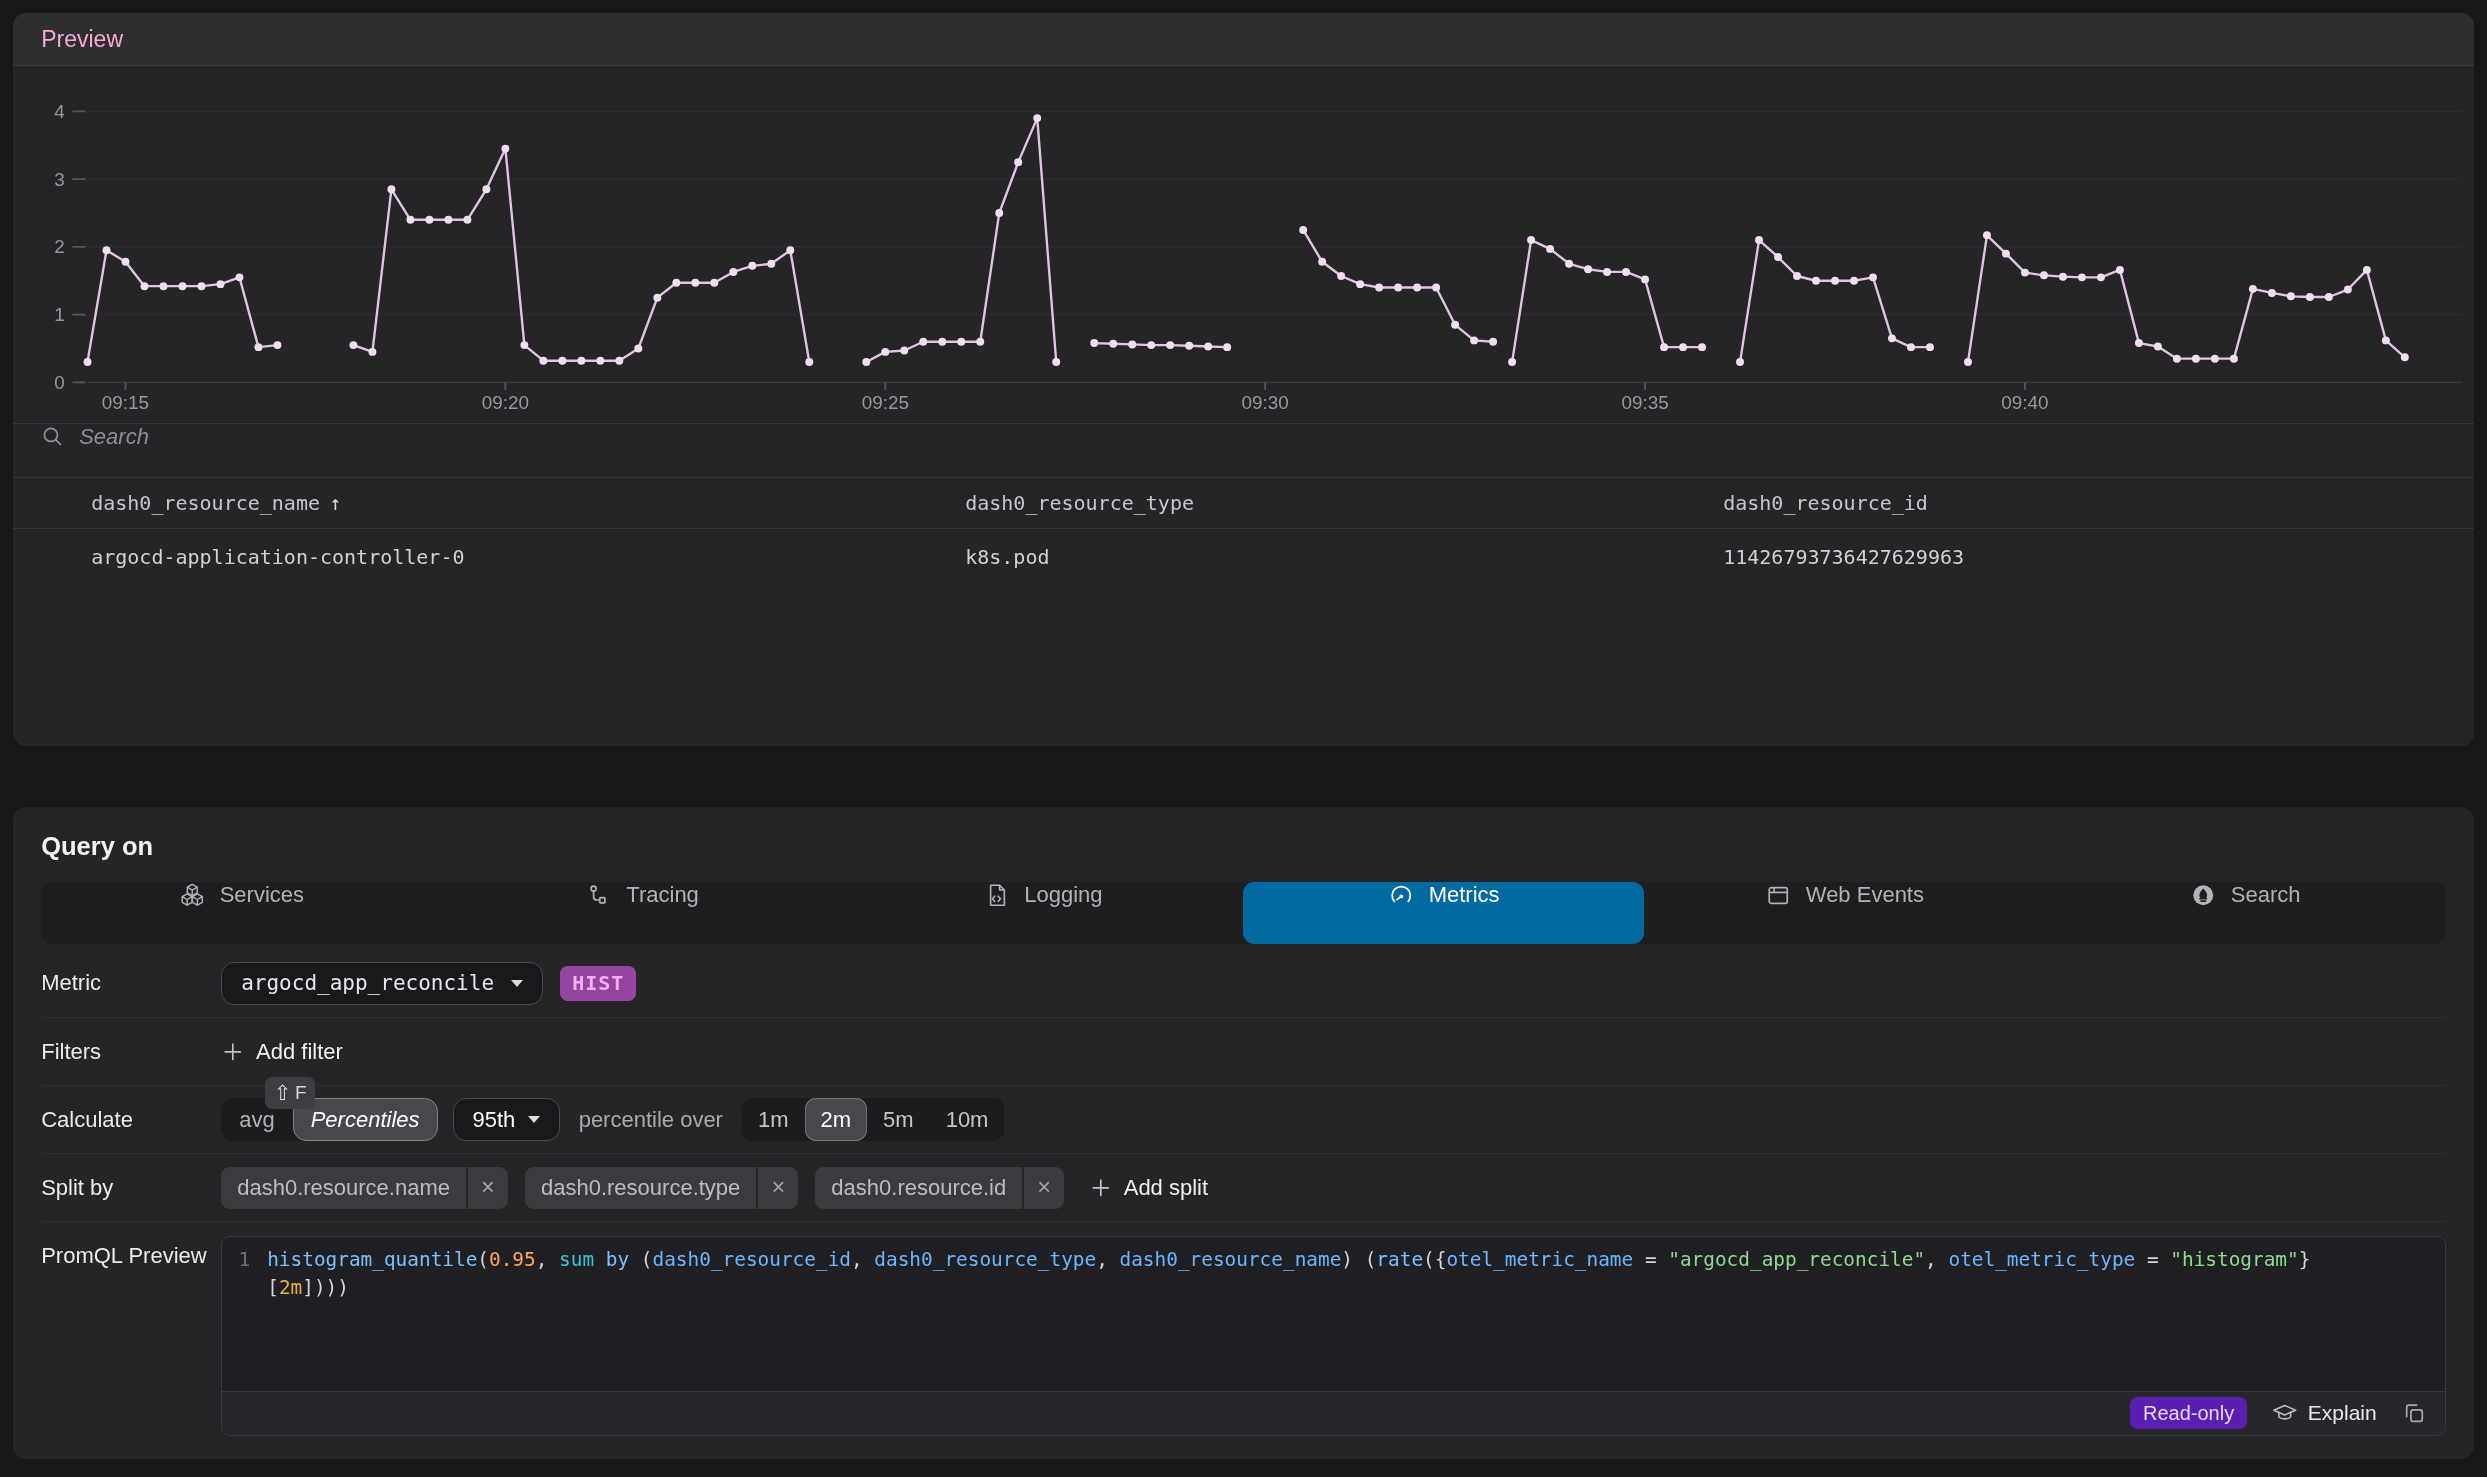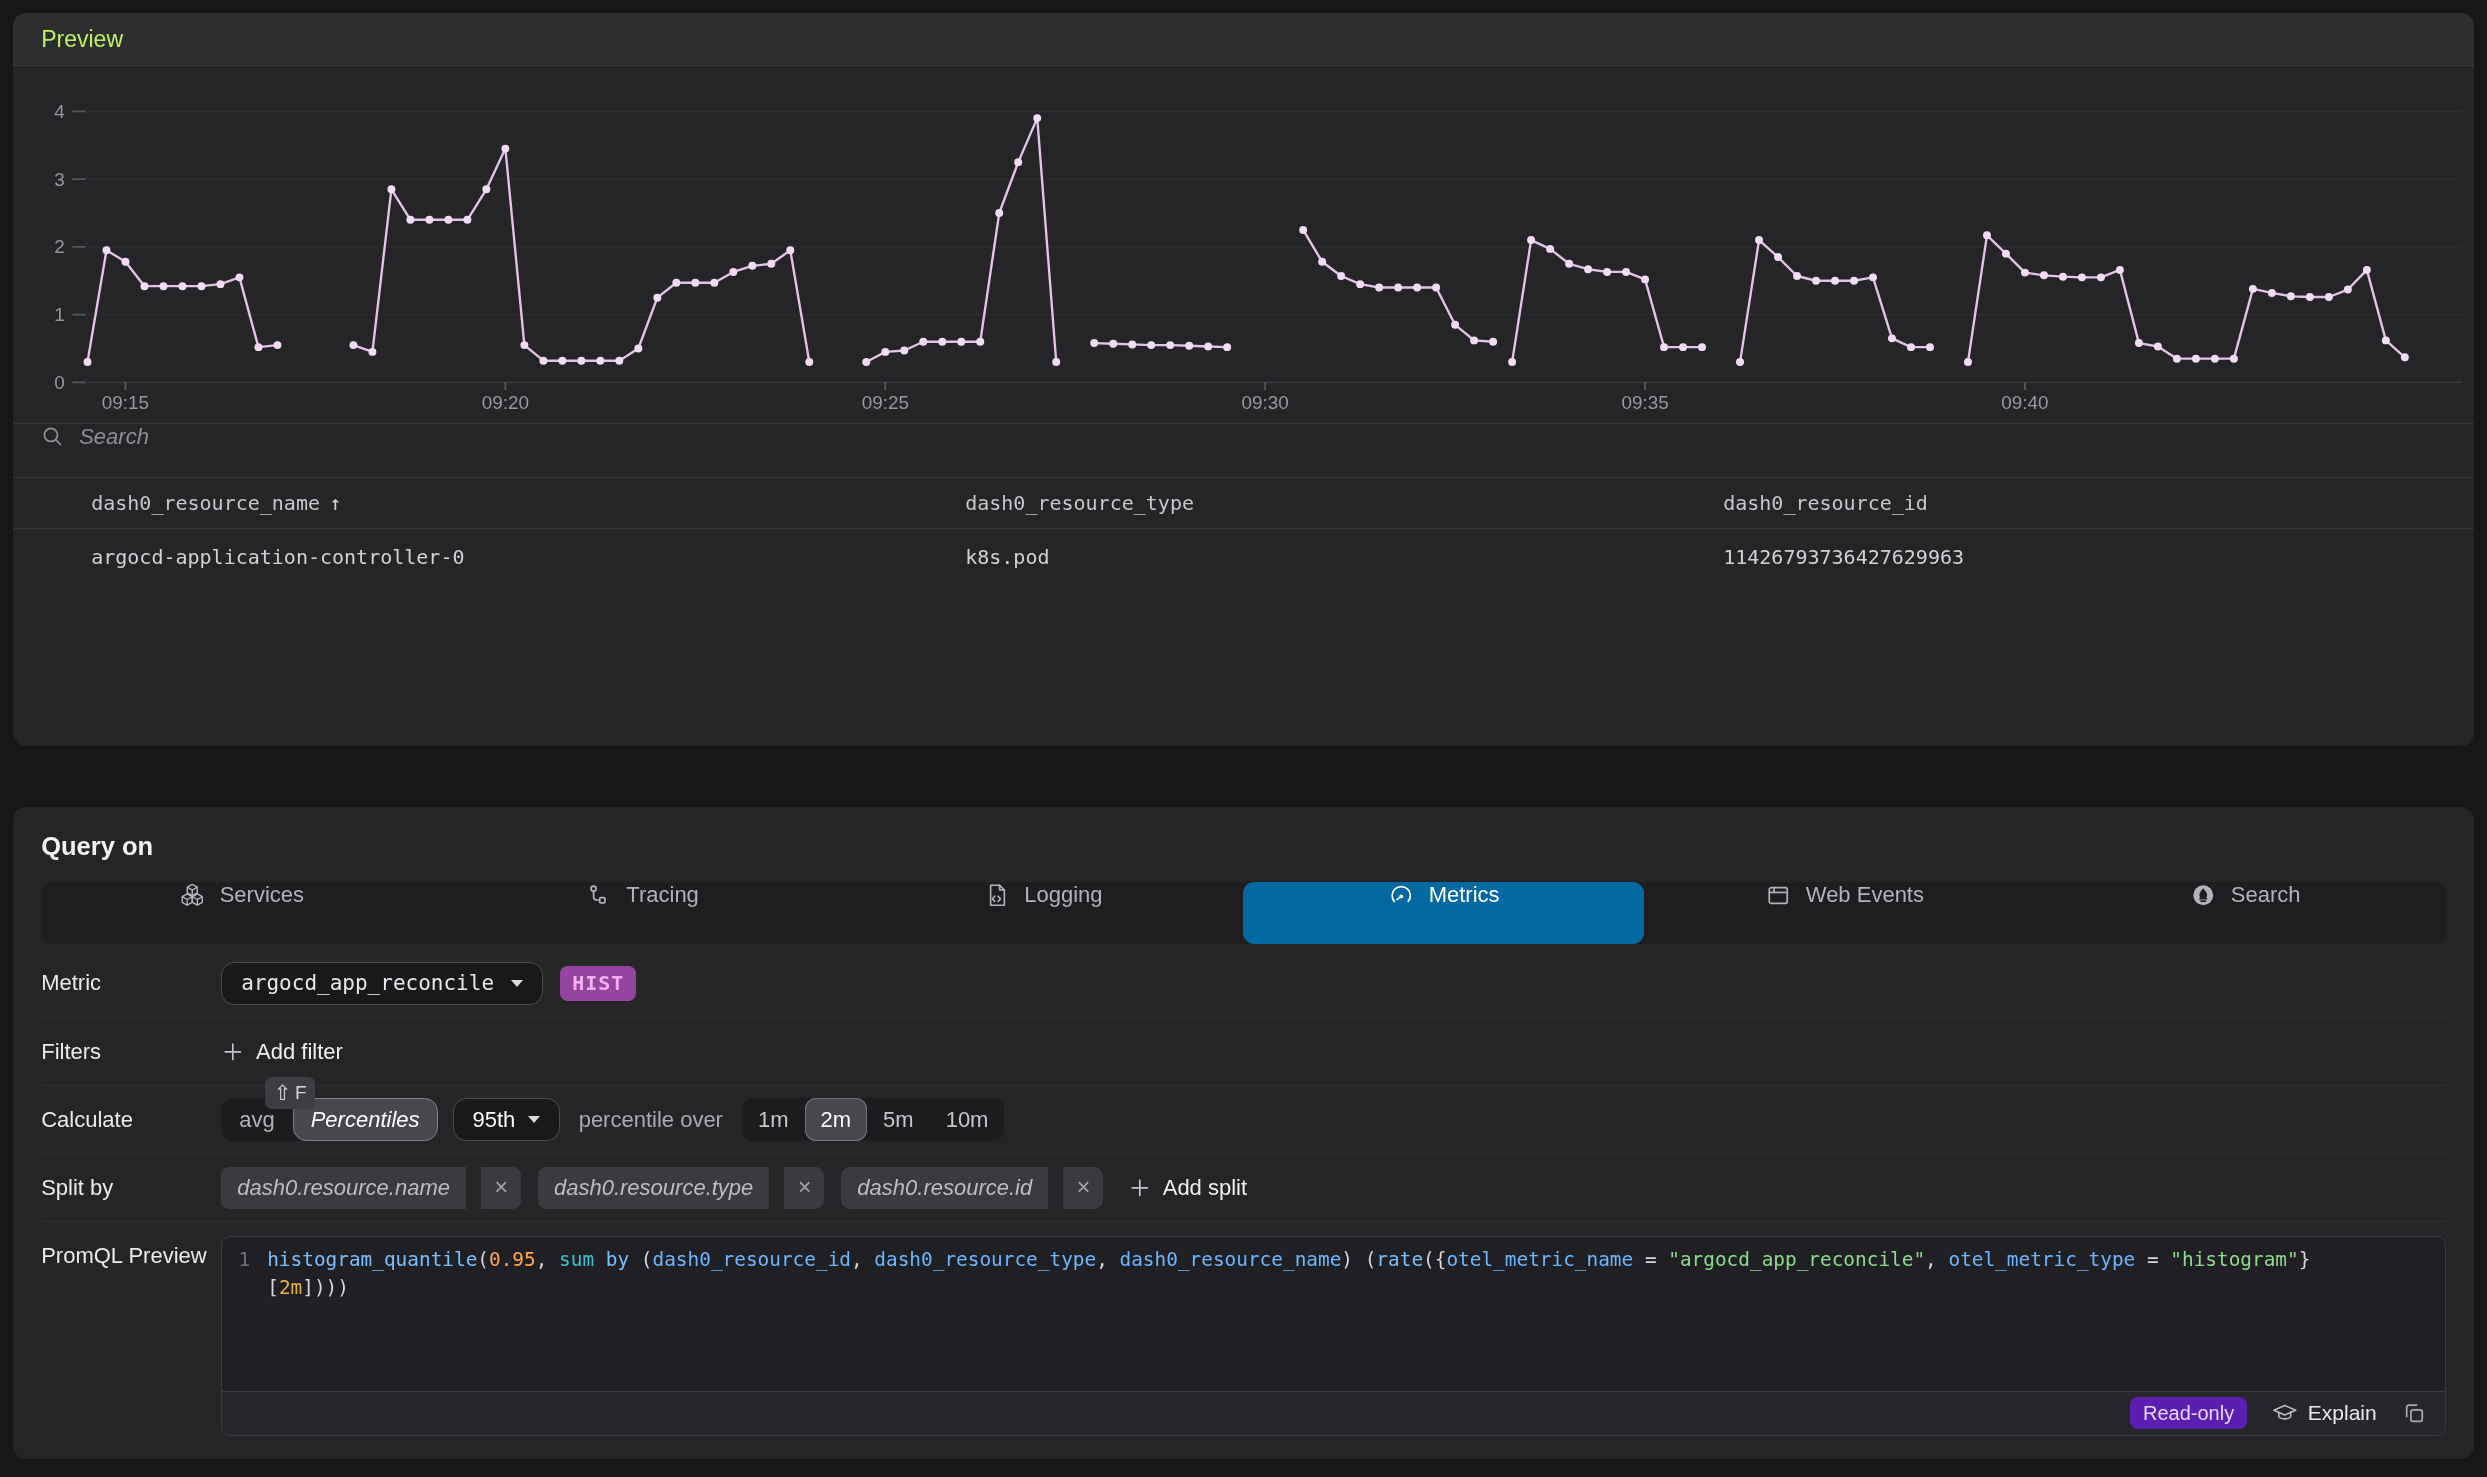--- a/index.html
+++ b/index.html
@@ -5,21 +5,21 @@
   * { margin:0; padding:0; box-sizing:border-box; }
   html,body { width:2487px; height:1478px; background:#17171a; overflow:hidden;
               font-family:"Liberation Sans", sans-serif; }
   .page { padding:13.2px; }
   .panel { background:#252528; border-radius:13.2px; position:relative; }
 
   
   .preview-panel { height:733px; margin-bottom:61px; overflow:hidden; }
   .panel-head { height:53px; background:#2e2e31; border-bottom:0.9px solid #3a3a3e;
                 display:flex; align-items:center; padding:0 28px; }
-  .panel-title { font-size:23px; color:#bef264; }
+  .panel-title { font-size:23px; color:#f9a8d4; }
   .chart { height:357px; }
   .search-row { height:54px; border-top:0.9px solid #35353a; display:flex; align-items:flex-start;
                 padding:0 26.5px; gap:14px; }
   .search-icon { display:flex; color:#8f8f95; }
   .search-input { flex:1; background:transparent; border:none; outline:none; color:#e6e6ea;
                   font-size:22px; font-family:inherit; }
   .search-input::placeholder { color:#8e8e95; font-style:italic; }
   .thead, .trow { display:grid; grid-template-columns:50px 874px 758px 1fr; align-items:center;
                   padding:0 28px; font-family:"DejaVu Sans Mono", monospace; font-size:20px; }
   .thead { height:52px; border-top:0.9px solid #35353a; border-bottom:0.9px solid #35353a; color:#c7c7cc; }
@@ -67,21 +67,21 @@
              font-size:22px; cursor:pointer; border:0.9px solid transparent; border-radius:13.2px; }
   .agg-opt.sel { background:#47474d; border-color:#80808a; color:#ffffff; font-style:italic; }
   .pct-dd { margin-left:15px; color:#ffffff; font-size:22px; gap:12.3px; }
   .pct-text { margin:0 19px; color:#a9a9af; font-size:22px; }
   .win-group { display:flex; align-items:center; background:#1c1c1f; border-radius:11.3px; height:43px; }
   .win-opt { padding:0 16px; height:43px; display:flex; align-items:center; color:#c6c6cb;
              font-size:22px; border-radius:11.3px; cursor:pointer; }
   .win-opt.sel { background:#47474d; color:#ffffff; box-shadow:inset 0 0 0 0.9px #73737b; }
 
   .chips { display:flex; align-items:center; }
-  .chip { display:flex; gap:15px; margin-right:17px;font-style:italic; }
+  .chip { display:flex; gap:2px; margin-right:17px; }
   .chip-label { background:#3a3a3f; height:42px; display:flex; align-items:center; padding:0 16px;
                 border-radius:8.5px 0 0 8.5px; color:#bcbcc2; font-size:22px; }
   .chip-x { background:#3a3a3f; width:40px; height:42px; display:flex; align-items:center;
             justify-content:center; border-radius:0 8.5px 8.5px 0; color:#a2a2a8; font-size:23.6px; cursor:pointer; }
   .add-split { margin-left:7.6px; }
 
   .promql-row { flex:1; align-items:flex-start; padding-top:13.2px; }
   .promql-row .qlabel { padding-top:7.6px; }
   .editor { flex:1; border:0.9px solid #3a3a3f; border-radius:8.5px; background:#202024;
             display:flex; flex-direction:column; overflow:hidden; height:200px; }

